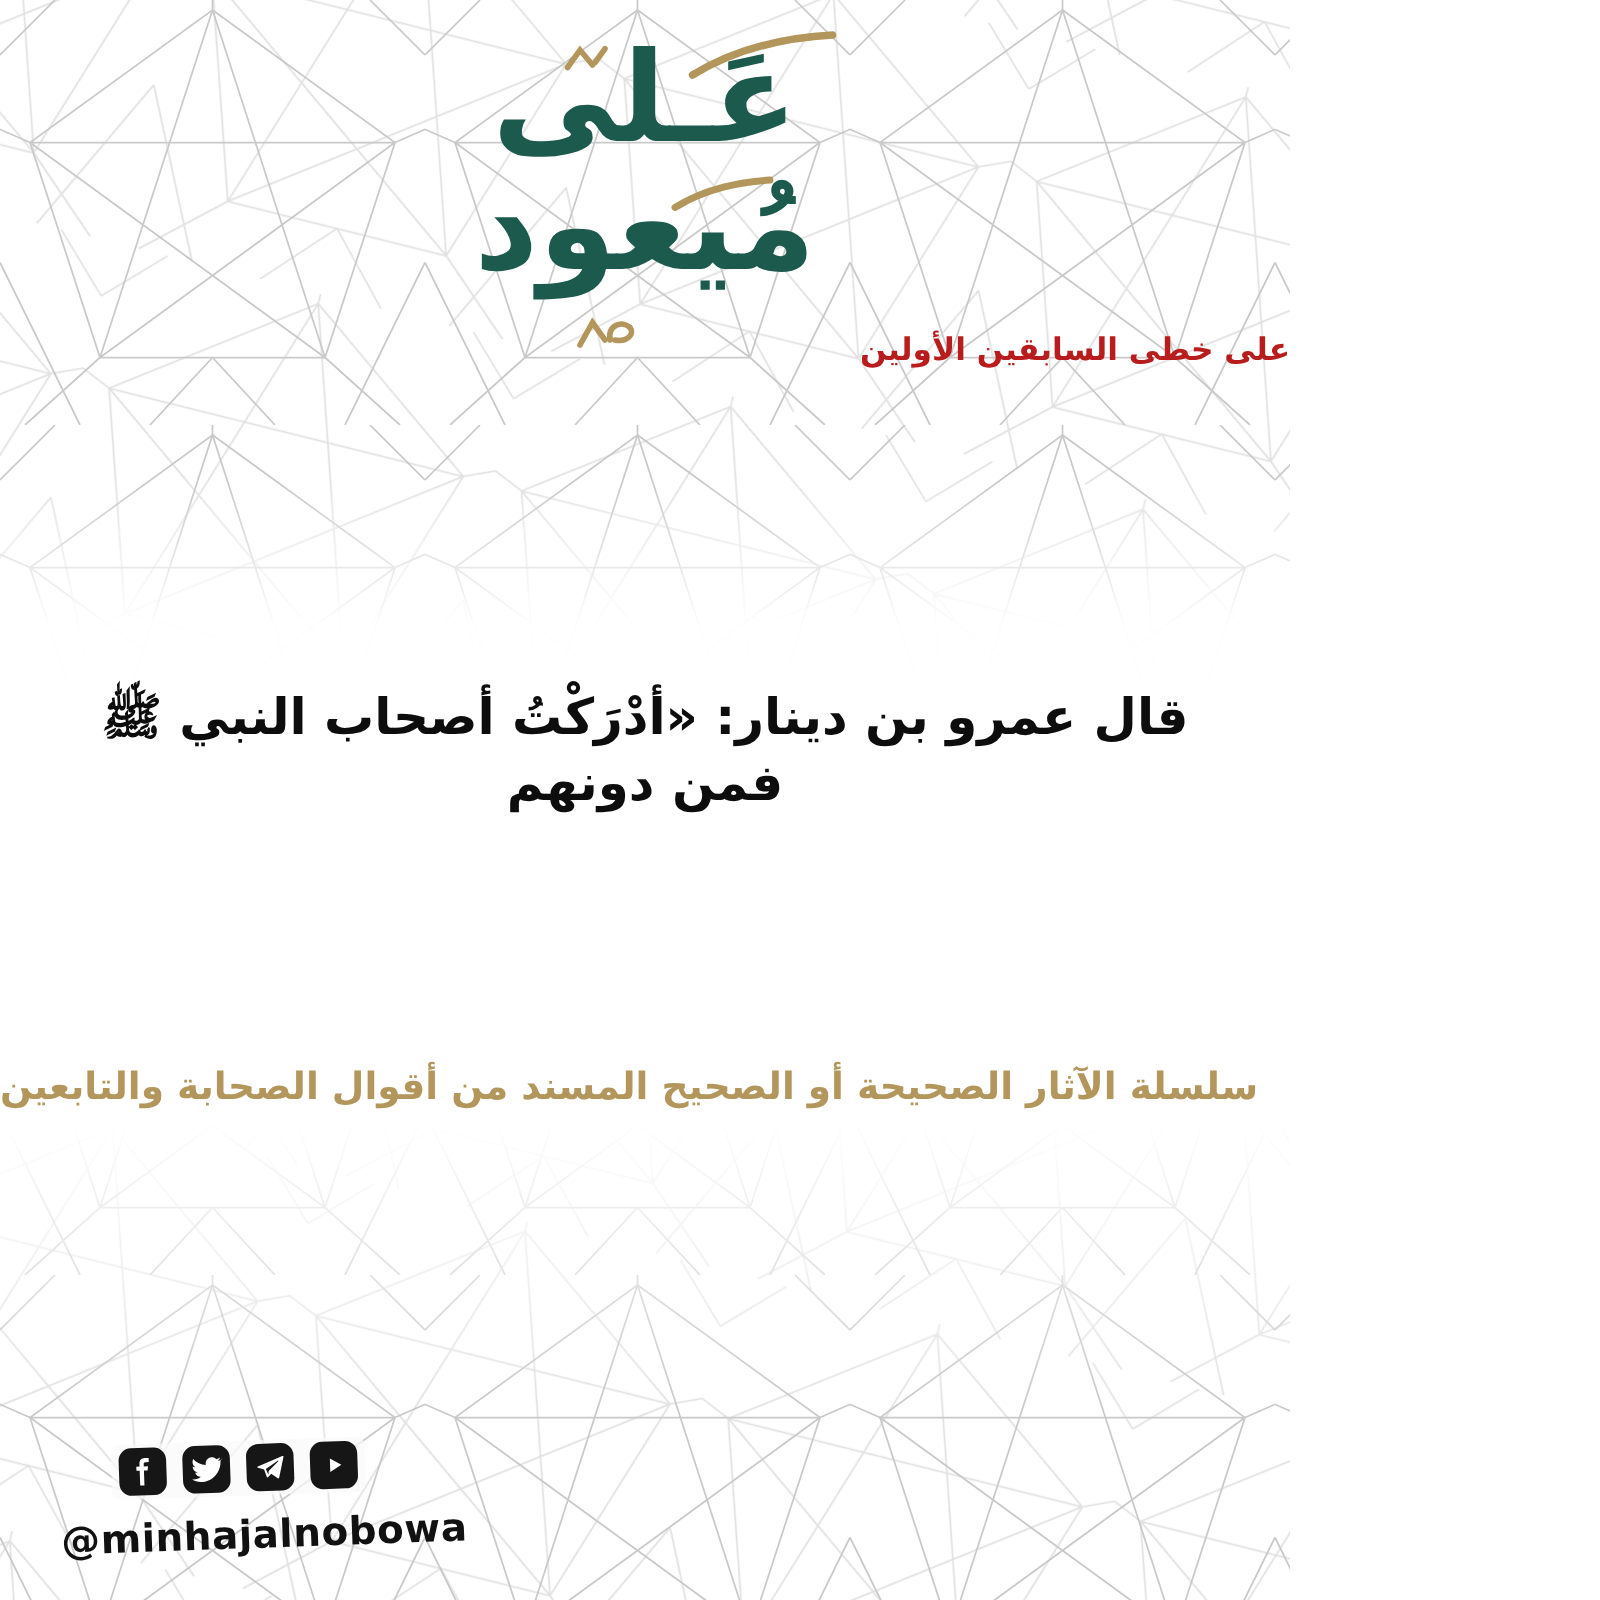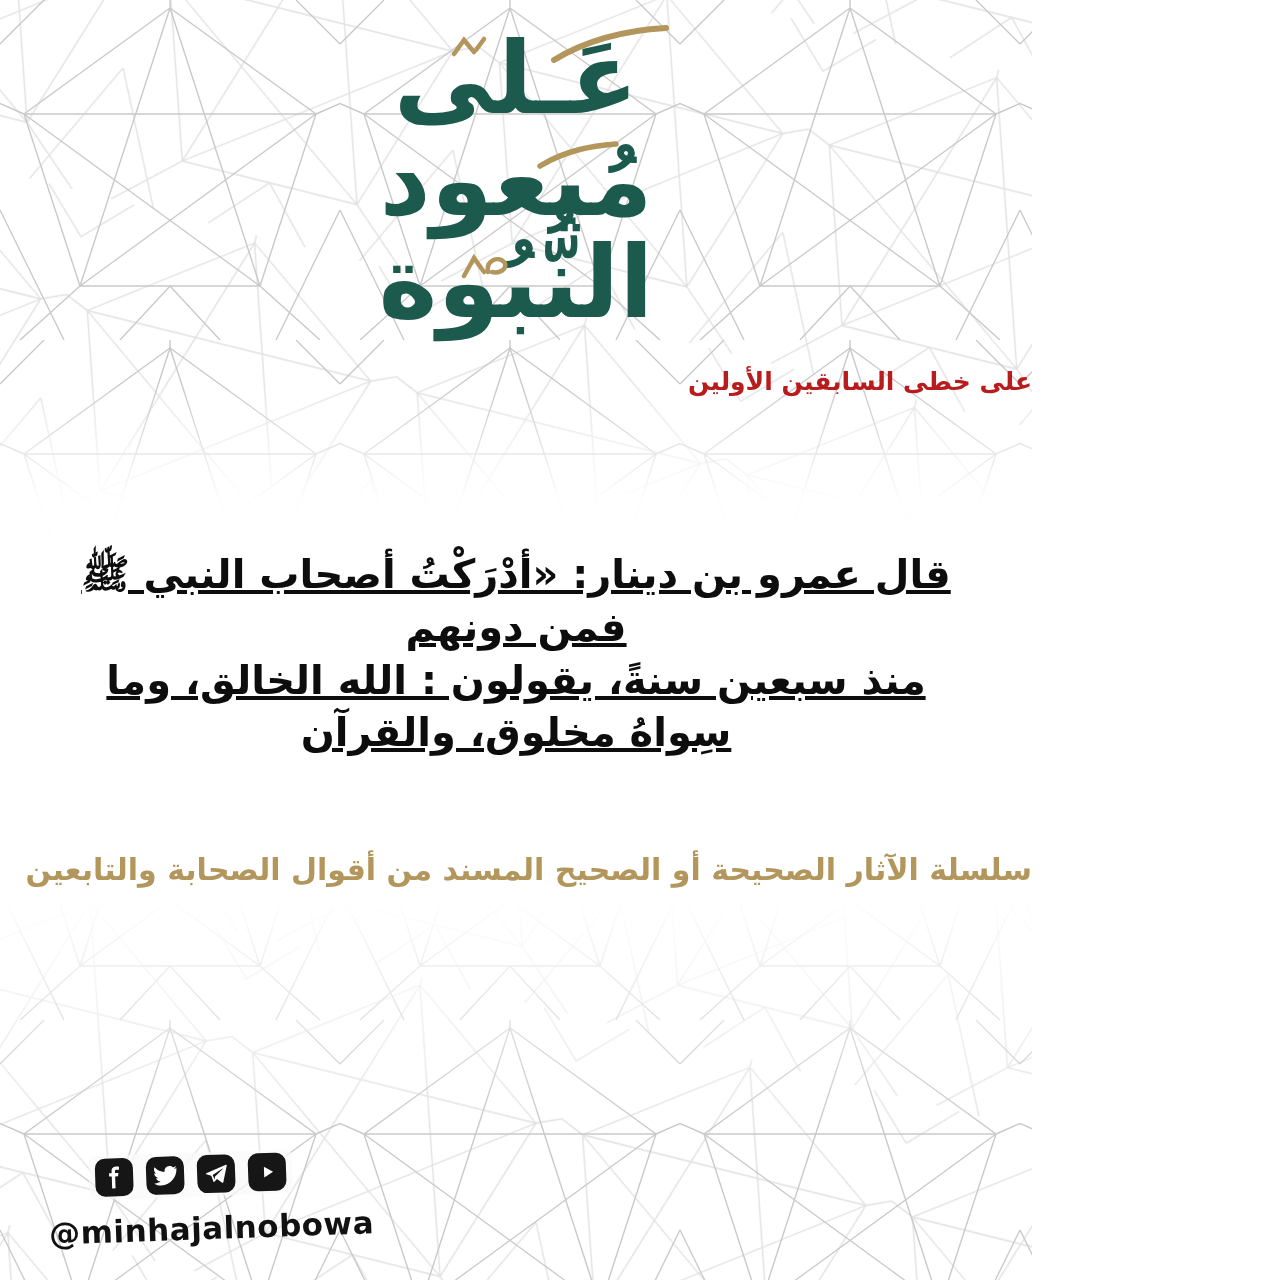--- a/index.html
+++ b/index.html
@@ -49,26 +49,26 @@
 
   
   .quote-block {
     position:absolute; top:548px; left:0; width:100%;
     padding:0 70px;
     text-align:center; direction:rtl;
     color:#0d0d0d;
     font-weight:bold;
     font-size:40px; line-height:1.32;
   }
-  .quote-block span { display:block;text-decoration:underline; }
+  .quote-block span { display:block; }
 
   
   .series-line {
     position:absolute; top:852px; left:0; width:100%;
-    text-align:right; direction:rtl;
+    text-align:left; direction:rtl;
     color:#b2965b;
     font-size:30px; font-weight:bold;
     letter-spacing:0;
   }
 
   
   .social-block {
     position:absolute; left:48px; top:1152px;
     transform:rotate(-2deg);
   }
@@ -110,21 +110,20 @@
     <rect x="-200" y="-200" width="1700" height="1700" fill="url(#geo)" opacity="0.55" transform="rotate(14 640 640)"></rect>
   </svg>
 
   <div class="bg-fade"></div>
 
   <div class="content">
 
     <div class="logo-block">
       <span class="logo-word">عَـلى</span>
       <span class="logo-word">مُيعود</span>
-      <span class="logo-word">النُّبُوة</span>
 
       <div class="logo-accents">
         <svg class="accent" style="top:-4px;left:calc(50% + 34px);" width="120" height="40" viewBox="0 0 120 40">
           <path d="M4,36 C40,14 80,6 116,4" stroke="#b2965b" stroke-width="6" fill="none" stroke-linecap="round"></path>
         </svg>
         <svg class="accent" style="top:6px;left:calc(50% - 66px);" width="40" height="26" viewBox="0 0 40 26">
           <path d="M4,20 L14,6 L24,18 M26,16 L34,5" stroke="#b2965b" stroke-width="4.5" fill="none" stroke-linecap="round"></path>
         </svg>
         <svg class="accent" style="top:112px;left:calc(50% + 20px);" width="84" height="30" viewBox="0 0 84 30">
           <path d="M4,26 C30,10 56,6 80,4" stroke="#b2965b" stroke-width="5.5" fill="none" stroke-linecap="round"></path>
@@ -134,21 +133,20 @@
         </svg>
       </div>
 
       <div class="tagline">
         <span>على خطى السابقين الأولين</span>
       </div>
     </div>
 
     <div class="quote-block">
       <span>قال عمرو بن دينار: «أدْرَكْتُ أصحاب النبي ﷺ فمن دونهم</span>
-      <span>منذ سبعين سنةً، يقولون : الله الخالق، وما سِواهُ مخلوق، والقرآن</span>
     </div>
 
     <div class="series-line">سلسلة الآثار الصحيحة أو الصحيح المسند من أقوال الصحابة والتابعين</div>
 
     <div class="social-block">
       <div class="icons-row">
         <div class="s-icon">
           <svg width="24" height="24" viewBox="0 0 24 24">
             <path fill="#ffffff" d="M14.5 4.5h2.6V1.2h-3.1c-3 0-4.4 1.9-4.4 4.4v2.2H7v3.3h2.6V23h3.4V11.1h2.9l.5-3.3h-3.4V6c0-1 .4-1.5 1.5-1.5z"></path>
           </svg>

